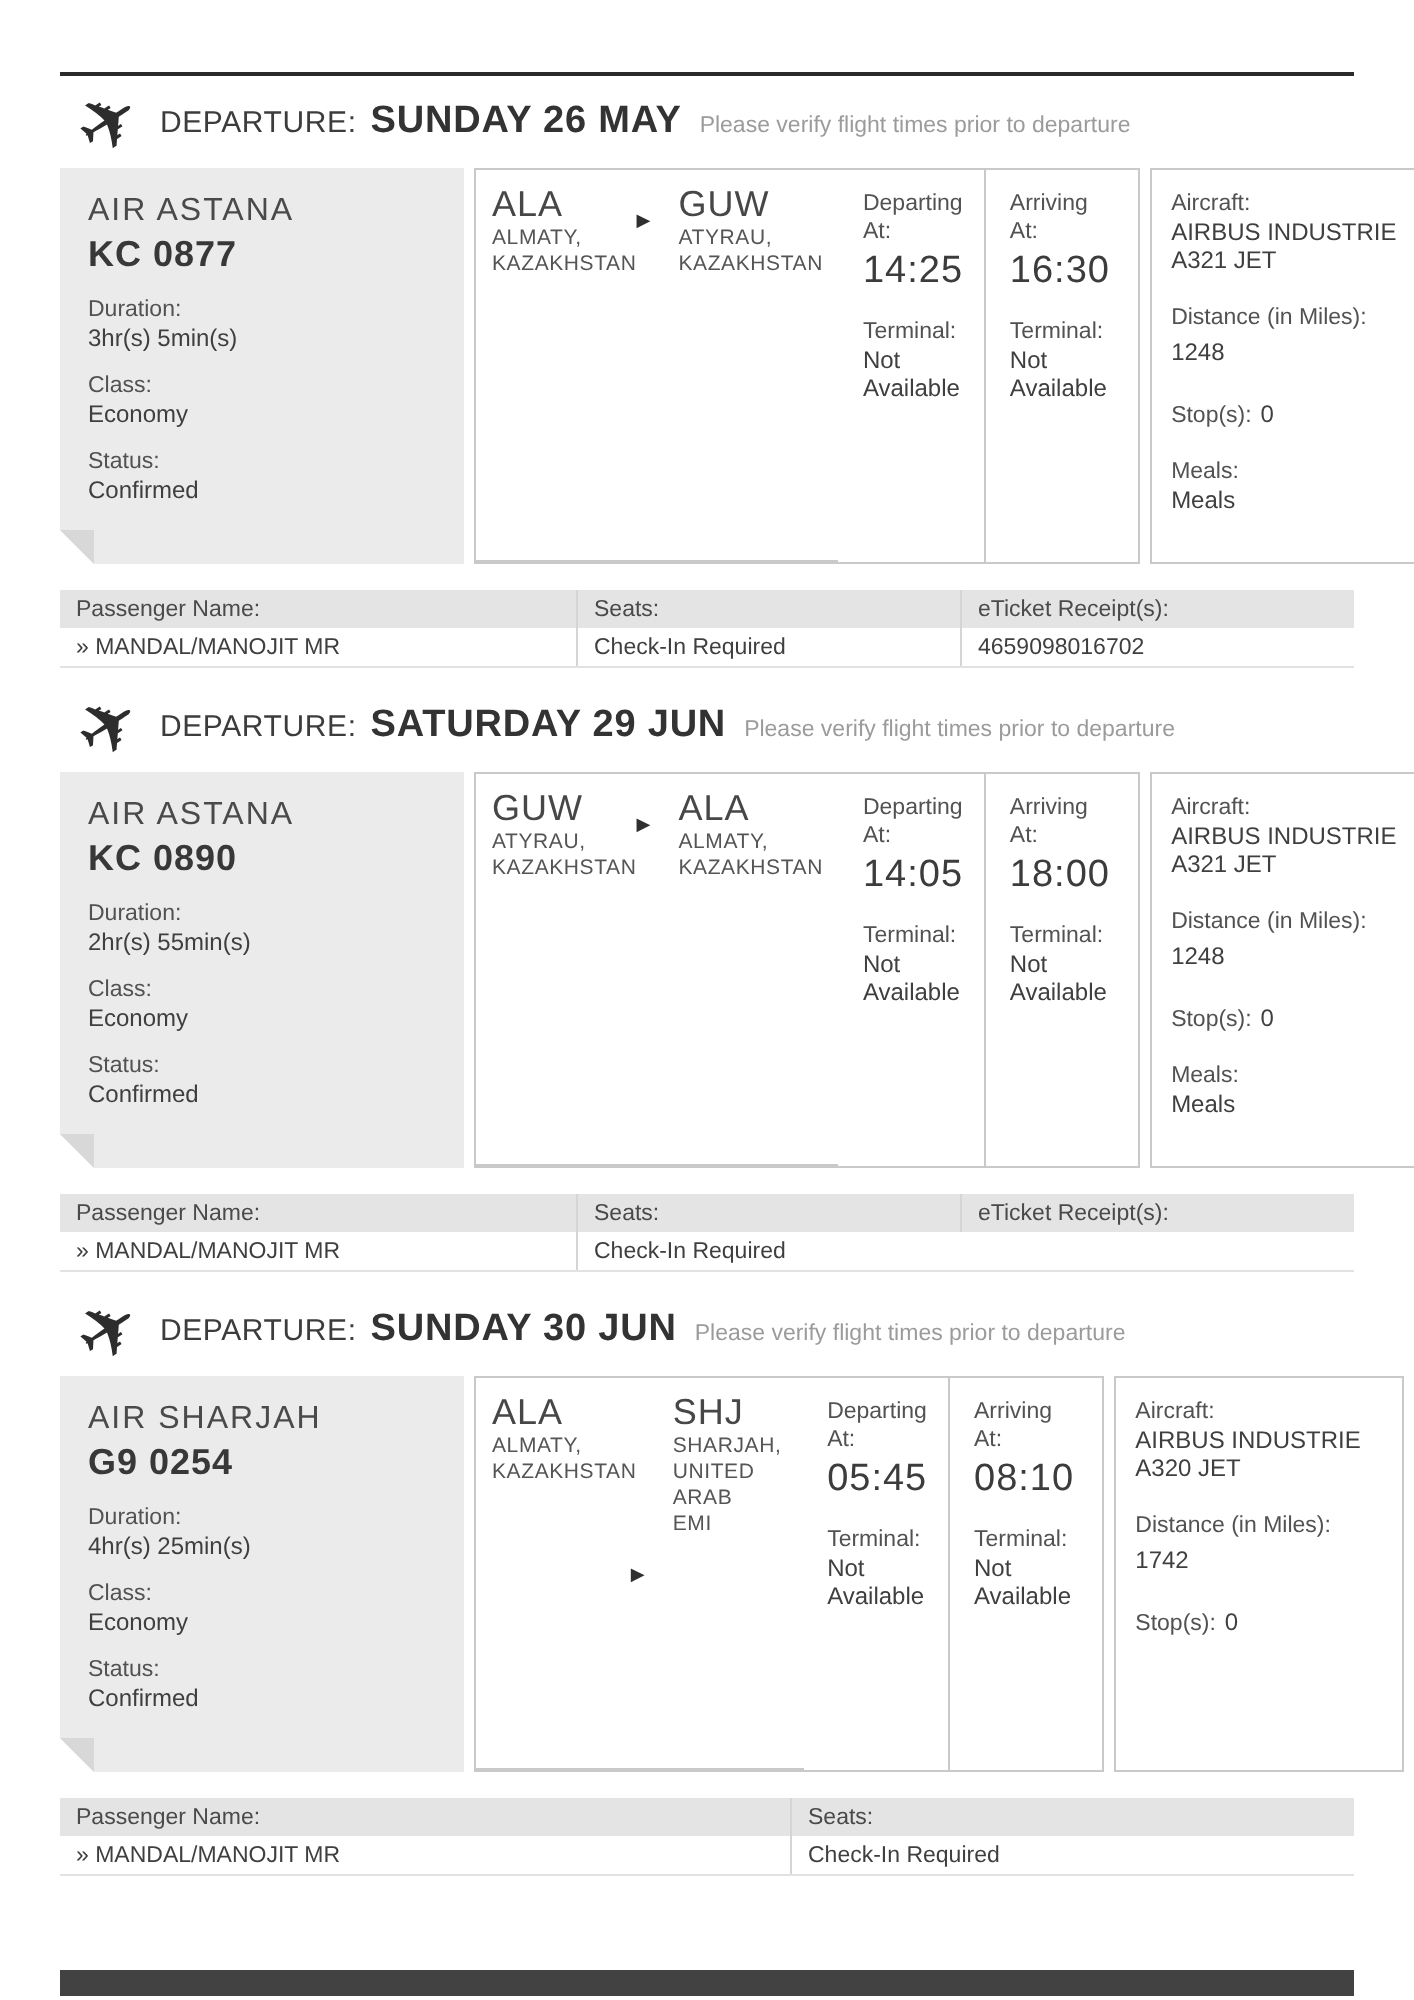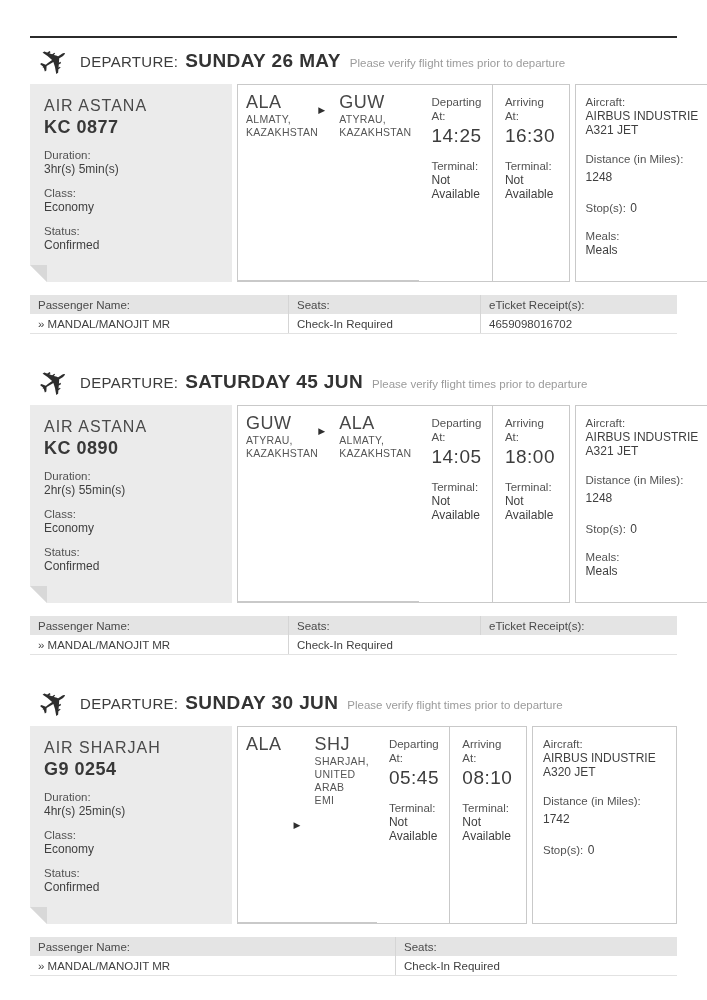--- a/index.html
+++ b/index.html
@@ -50,21 +50,21 @@
   .times     { display:flex; flex:1; }
   .time-cell { width:48.6%; padding:10px 12px; }
   .time-cell.arr { width:auto; flex:1; border-left:1px solid #c9c9c9; }
   .time-big  { font-size:19px; color:#3c3c3c; letter-spacing:.5px; margin:2px 0 12px 0; }
 
   .detail-box { width:145px; flex:0 0 145px; margin-left:5px; border:1px solid #c9c9c9; padding:10px 10px; background:#fff; }
   .detail-box .grp:first-child { margin-top:0; }
   .inline-val { display:inline; }
 
   
-  .pax-table { margin-top:13px; margin-bottom:25px; font-size:11.5px; }
+  .pax-table { margin-top:13px; margin-bottom:6px; font-size:11.5px; }
   .pax-row { display:flex; }
   .pax-row.head { background:#e4e4e4; color:#4a4a4a; }
   .pax-row.body { background:#fff; color:#3f3f3f; border-bottom:1px solid #e2e2e2; }
   .pax-cell { padding:2.5px 8px; line-height:14px; }
   .c1 { width:258px; }
   .c2 { width:192px; border-left:1px solid #d5d5d5; }
   .c3 { flex:1;      border-left:1px solid #d5d5d5; }
   .t3-c1 { width:365px; }
   .t3-c2 { flex:1; border-left:1px solid #d5d5d5; }
 
@@ -158,21 +158,21 @@
       <div class="pax-cell c1">» MANDAL/MANOJIT MR</div>
       <div class="pax-cell c2">Check-In Required</div>
       <div class="pax-cell c3">4659098016702</div>
     </div>
   </div>
 
   <div class="sec-header">
     <div class="plane-ico">✈</div>
     <div class="texts">
       <span class="dep-label">DEPARTURE:</span>
-      <span class="dep-date">SATURDAY 45 JUN</span>
+      <span class="dep-date">SATURDAY 29 JUN</span>
       <span class="verify">Please verify flight times prior to departure</span>
     </div>
   </div>
   <div class="flight-row">
     <div class="info-box">
       <div class="airline">AIR ASTANA</div>
       <div class="flight-no">KC 0890</div>
       <div class="grp">
           <div class="lbl">Duration:</div>
         <div class="val">2hr(s)  55min(s)</div>
@@ -267,20 +267,22 @@
         </div>
       <div class="grp">
           <div class="lbl">Status:</div>
         <div class="val">Confirmed</div>
         </div>
     </div>
     <div class="route-box">
       <div class="route-hd">
         <div class="airport">
           <div class="apt-code">ALA</div>
+          <div class="apt-city pre">ALMATY,
+KAZAKHSTAN</div>
         </div>
         <div class="arrow centered">▶</div>
         <div class="airport dest">
           <div class="apt-code">SHJ</div>
           <div class="apt-city pre">SHARJAH, UNITED ARAB
 EMI</div>
         </div>
       </div>
       <div class="times">
         <div class="time-cell">

